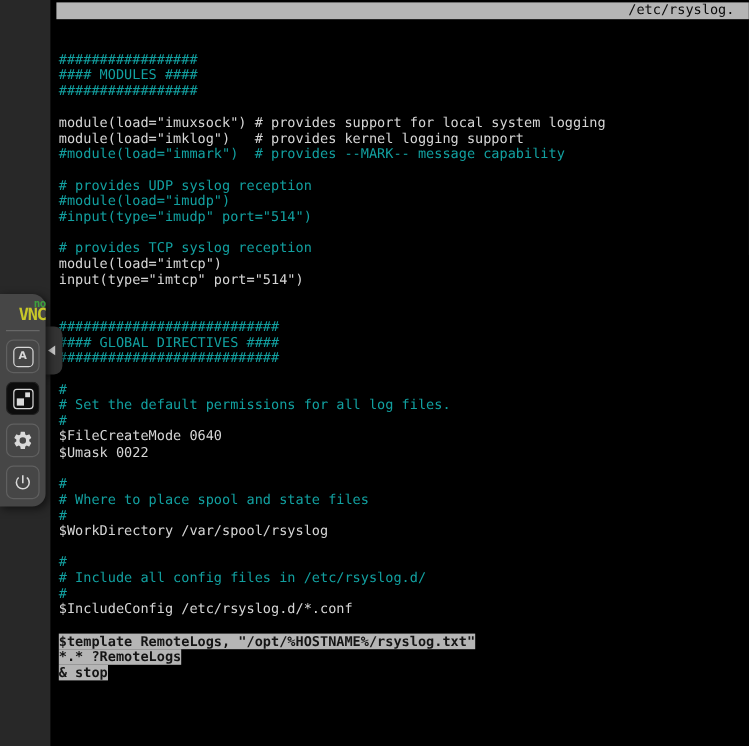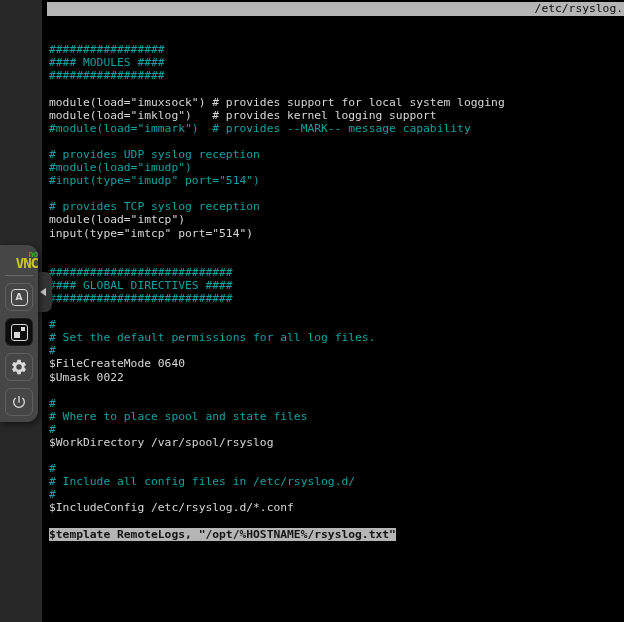--- a/index.html
+++ b/index.html
@@ -11,21 +11,21 @@
 
   
   .terminal{position:absolute;left:42px;top:0;right:0;bottom:0;background:var(--terminal_bg,#000);}
   .titlebar{
     position:absolute;left:5px;right:0;top:2px;height:14px;
     background:var(--titlebar_bg,#b5b5b5);color:var(--titlebar_fg,#000);
     font-size:11.3px;line-height:14px;white-space:pre;
     display:flex;justify-content:space-between;overflow:hidden;
   }
   .tb-left{padding-left:22px;margin-top:20px;}
-  .tb-right{padding-right:1px;}
+  .tb-right{padding-right:12px;}
 
   .term-body{position:absolute;left:7px;top:17px;font-size:11.3px;}
   .tl{height:13.1px;line-height:13.1px;white-space:pre;}
   .tl.comment{color:var(--comment,#12a0a0);}
   .tl.code{color:var(--code,#d6d6d6);}
   .tl.selected span{background:var(--selected_bg,#b5b5b5);color:var(--selected_fg,#141414);font-weight:bold;}
 
   
   .vnc-panel{
     position:absolute;left:0;top:245px;width:38px;height:177px;z-index:3;
@@ -107,20 +107,22 @@
       <div class="tl comment"><span># Where to place spool and state files</span></div>
       <div class="tl comment"><span>#</span></div>
       <div class="tl code"><span>$WorkDirectory /var/spool/rsyslog</span></div>
       <div class="tl blank"><span></span></div>
       <div class="tl comment"><span>#</span></div>
       <div class="tl comment"><span># Include all config files in /etc/rsyslog.d/</span></div>
       <div class="tl comment"><span>#</span></div>
       <div class="tl code"><span>$IncludeConfig /etc/rsyslog.d/*.conf</span></div>
       <div class="tl blank"><span></span></div>
       <div class="tl selected"><span>$template RemoteLogs, "/opt/%HOSTNAME%/rsyslog.txt"</span></div>
+      <div class="tl selected"><span>*.* ?RemoteLogs</span></div>
+      <div class="tl selected"><span>&amp; stop</span></div>
     </div>
 </div>
 
 <div class="vnc-panel">
   <div class="logo">
     <span class="logo-no">no</span>
     <span class="logo-vnc">VNC</span>
   </div>
   <div class="panel-divider"></div>
   <div class="vbtns">

